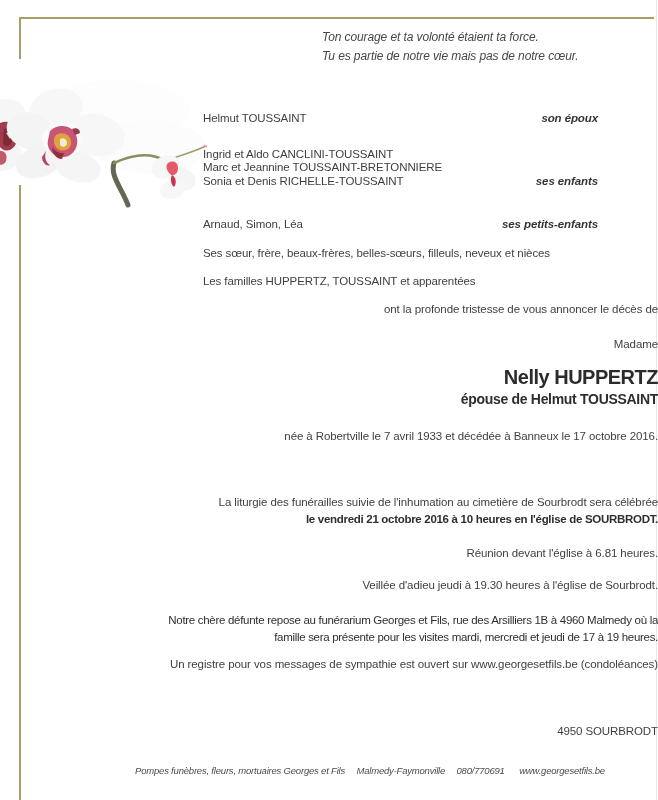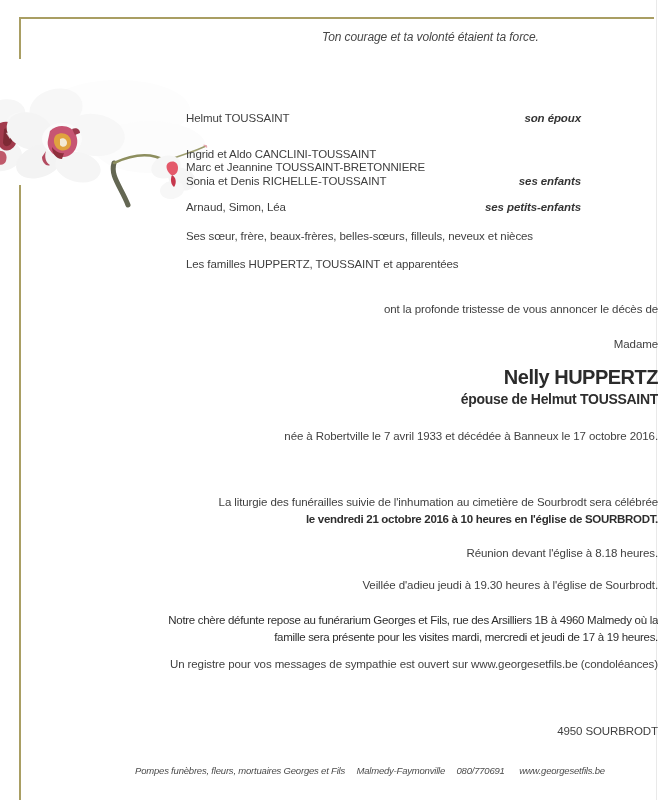--- a/index.html
+++ b/index.html
@@ -17,25 +17,25 @@
   .frame-left-b{position:absolute;left:19px;top:185px;width:2px;height:615px;background:#a99e63;}
   .scan-edge{position:absolute;right:1px;top:0;width:1px;height:800px;background:#e9e9e9;}
 
   .orchid{position:absolute;left:0;top:55px;width:212px;height:162px;filter:blur(.4px);}
 
   .quote{
     position:absolute;left:322px;top:28px;
     font-style:italic;font-size:12px;line-height:19px;color:#474747;letter-spacing:-.1px;
   }
 
-  .family{position:absolute;left:186px;top:112px;width:395px;font-size:11.5px;letter-spacing:-.1px;}
+  .family{position:absolute;left:203px;top:112px;width:395px;font-size:11.5px;letter-spacing:-.1px;}
   .family-row{display:flex;justify-content:space-between;align-items:flex-end;line-height:13.5px;}
   .family-row .names div{white-space:nowrap;}
   .relation{font-weight:bold;font-style:italic;color:#343434;white-space:nowrap;}
-  .m1{margin-top:22px;} .m2{margin-top:13px;} .m3{margin-top:15px;}
+  .m1{margin-top:22px;} .m2{margin-top:30px;} .m3{margin-top:15px;}
 
   .cw{position:absolute;left:28px;width:630px;text-align:right;font-size:11.5px;line-height:15px;letter-spacing:-.1px;}
   .announce{top:302px;}
   .madame{top:337px;}
   .deceased{top:365px;font-size:20px;line-height:24px;font-weight:bold;color:#2b2b2b;letter-spacing:-.5px;}
   .spouse{top:391px;font-size:14px;line-height:17px;font-weight:bold;color:#2e2e2e;letter-spacing:-.3px;}
   .dates{top:429px;}
   .liturgy{top:494px;line-height:17px;}
   .liturgy .b{font-weight:bold;color:#2e2e2e;letter-spacing:-.3px;}
   .reunion{top:546px;}
@@ -102,20 +102,21 @@
       <ellipse cx="182" cy="124" rx="14" ry="11" fill="#f5f5f5" transform="rotate(24 182 124)"></ellipse>
       <ellipse cx="172" cy="135" rx="12" ry="9" fill="#f7f7f7" transform="rotate(-8 172 135)"></ellipse>
       <path d="M168,108 C173,105 178,107 178,113 C178,119 173,122 170,119 C167,116 165,111 168,108 Z" fill="#e4596a"></path>
       <path d="M172,120 C176,122 177,128 174,132 C171,130 170,124 172,120 Z" fill="#c6374d"></path>
       <path d="M203,90 C206,89 208,91 207,93 Z" fill="#e9a4ae"></path>
     </g>
   </svg>
 
   <div class="quote">
     <div>Ton courage et ta volonté étaient ta force.</div>
+    <div>Tu es partie de notre vie mais pas de notre cœur.</div>
   </div>
 
   <div class="family">
     <div class="family-row">
       <div class="names">
           <div>Helmut TOUSSAINT</div>
         </div>
       <span class="relation">son époux</span>
     </div>
     <div class="family-row m1">
@@ -147,21 +148,21 @@
   <div class="cw announce">ont la profonde tristesse de vous annoncer le décès de</div>
   <div class="cw madame">Madame</div>
   <div class="cw deceased">Nelly HUPPERTZ</div>
   <div class="cw spouse">épouse de Helmut TOUSSAINT</div>
   <div class="cw dates">née à Robertville le 7 avril 1933 et décédée à Banneux le 17 octobre 2016.</div>
 
   <div class="cw liturgy">
     <div>La liturgie des funérailles suivie de l'inhumation au cimetière de Sourbrodt sera célébrée</div>
     <div class="b">le vendredi 21 octobre 2016 à 10 heures en l'église de SOURBRODT.</div>
   </div>
-  <div class="cw reunion">Réunion devant l'église à 8.18 heures.</div>
+  <div class="cw reunion">Réunion devant l'église à 6.81 heures.</div>
   <div class="cw veillee">Veillée d'adieu jeudi à 19.30 heures à l'église de Sourbrodt.</div>
   <div class="cw repose">
     <div>Notre chère défunte repose au funérarium Georges et Fils, rue des Arsilliers 1B  à 4960 Malmedy où la</div>
     <div>famille sera présente pour les visites mardi, mercredi et jeudi de 17 à 19 heures.</div>
   </div>
   <div class="cw register">Un registre pour vos messages de sympathie est ouvert sur www.georgesetfils.be (condoléances)</div>
 
   <div class="cw city">4950 SOURBRODT</div>
 
   <div class="footer">

